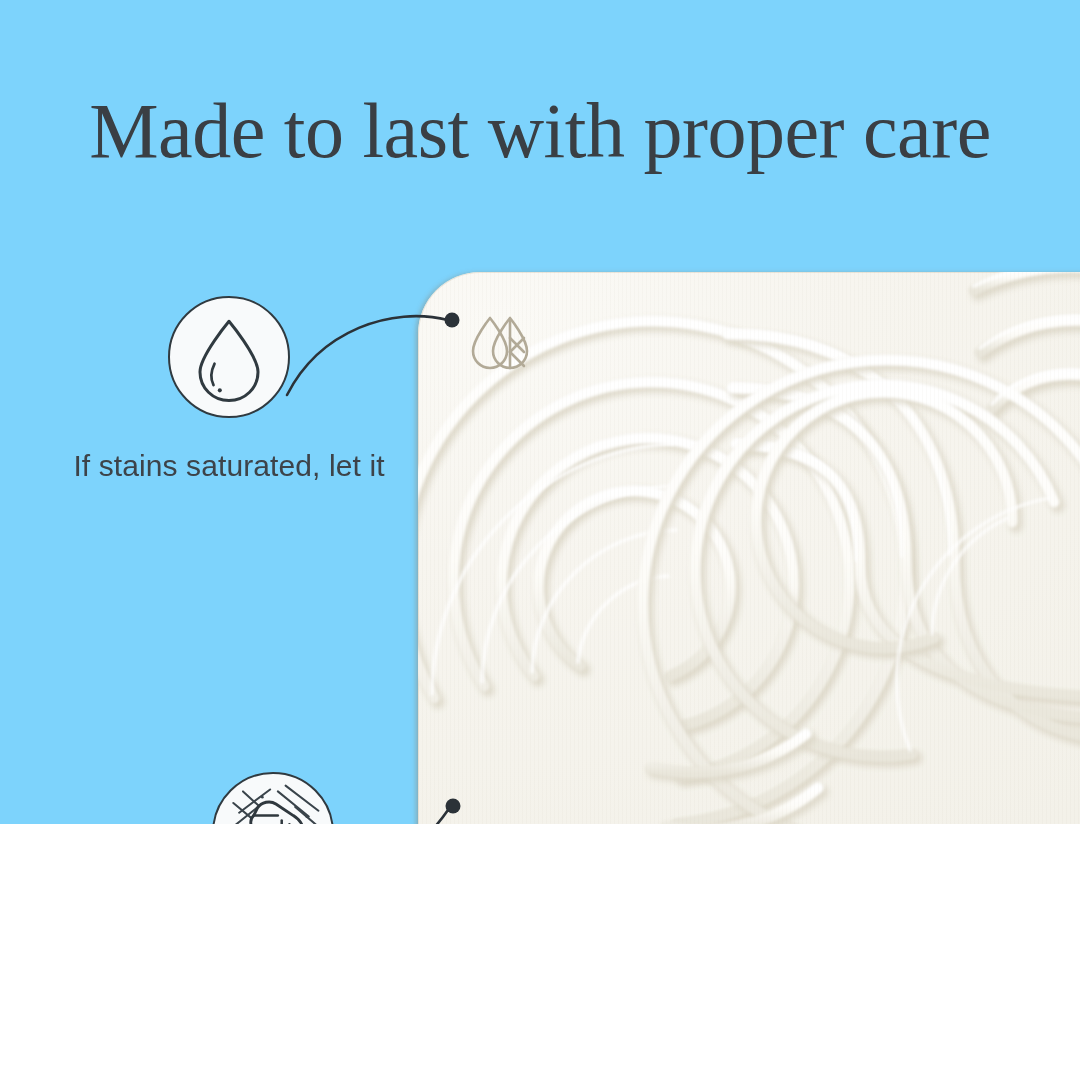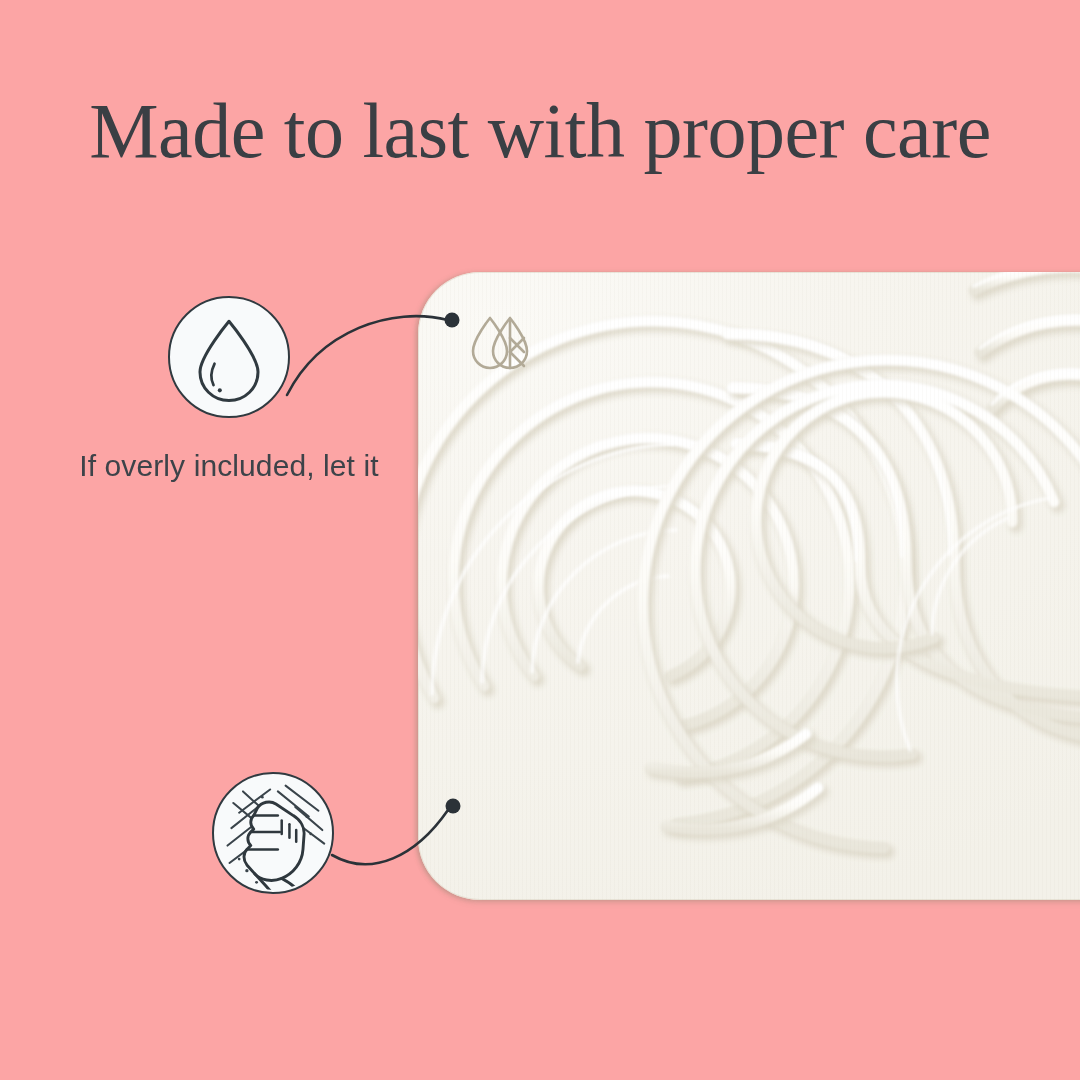--- a/index.html
+++ b/index.html
@@ -10,22 +10,22 @@
   body {
     width: 1080px;
     height: 1080px;
     overflow: hidden;
     font-family: "Liberation Sans", sans-serif;
   }
 
   #canvas {
     position: relative;
     width: 1080px;
-    height: 1080px;
-    background: #fca5a5;
+    height: 824px;
+    background: #7dd3fc;
     overflow: hidden;
   }
 
   
   #headline {
     position: absolute;
     left: 0;
     top: 92px;
     width: 1080px;
     text-align: center;
@@ -321,17 +321,17 @@
           <circle cx="26" cy="88" r="1.4"></circle>
           <circle cx="96" cy="44" r="1.5"></circle>
           <circle cx="100" cy="62" r="1.4"></circle>
           <circle cx="50" cy="24" r="1.4"></circle>
         </g>
       </g>
     </svg>
   </div>
 
   <div id="caption-water" class="caption">
-    <span class="line">If overly included, let it</span>
+    <span class="line">If stains saturated, let it</span>
   </div>
 
 
 </div>
 
 </body></html>

